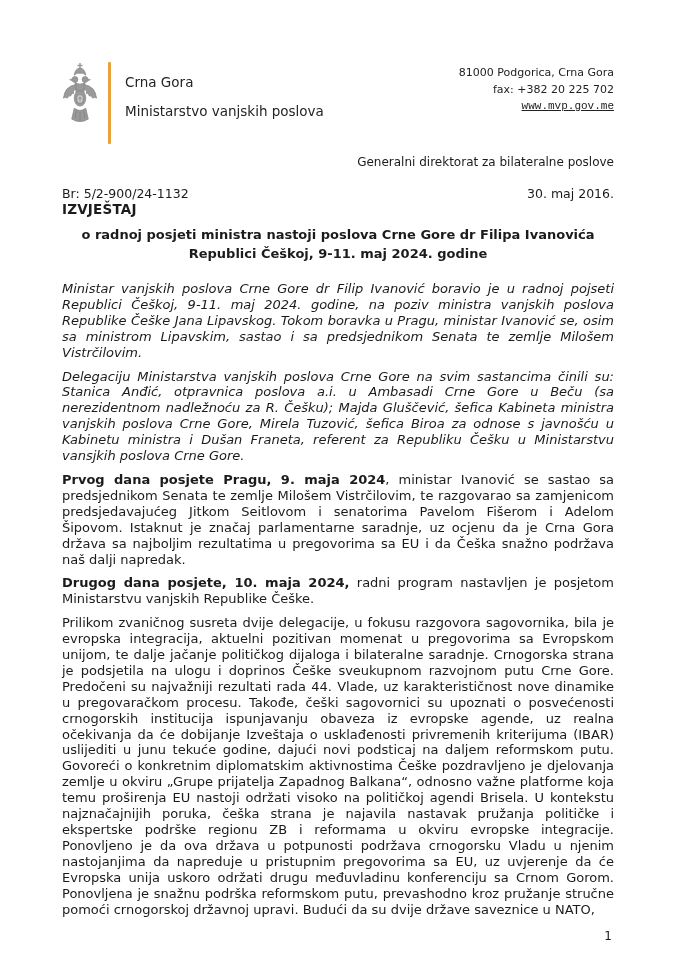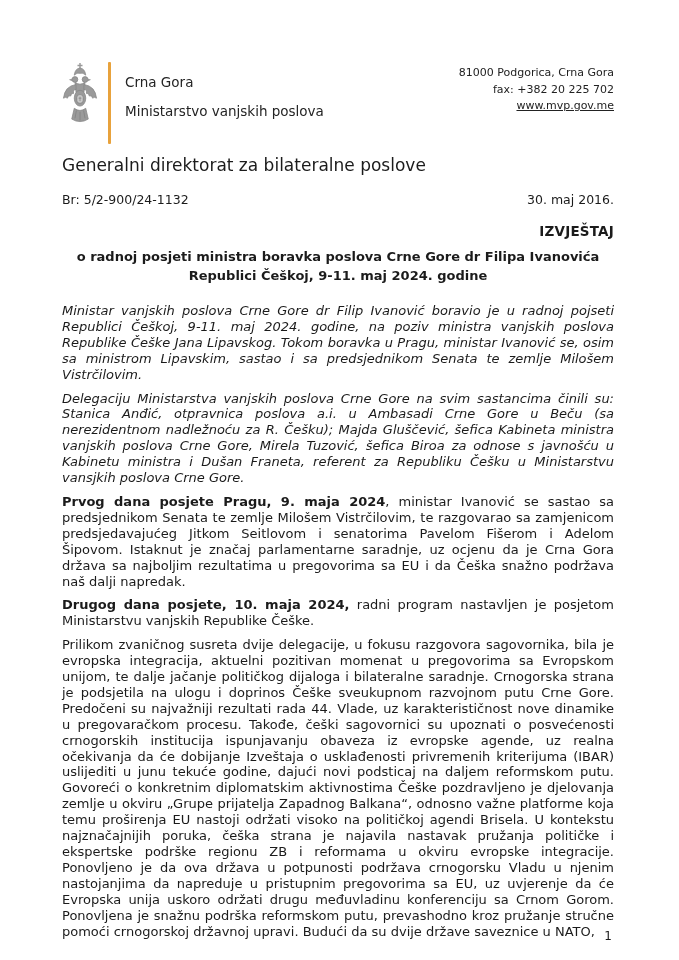--- a/index.html
+++ b/index.html
@@ -41,39 +41,39 @@
     text-align: right;
     font-size: 11px;
     line-height: 16.5px;
     color: #222222;
     padding-top: 3px;
   }
   .website-link {
     color: #222222;
     text-decoration: underline;
     cursor: pointer;
+    font-family: Liberation Mono, monospace;
   }
 
   
-  .directorate { font-size: 17px; margin-top: 9px; }
+  .directorate { font-size: 12px; margin-top: 9px; text-align: right; }
   .ref-row {
     display: flex;
     justify-content: space-between;
     font-size: 12.5px;
     margin-top: 17px;
     gap: 36px;
   }
 
   
   .doc-title {
-    text-align: right;
+    text-align: left;
     font-weight: bold;
     font-size: 13.5px;
     letter-spacing: 0.2px;
-    margin-top: 16px;
   }
   .doc-subtitle {
     text-align: center;
     font-weight: bold;
     font-size: 13px;
     line-height: 19px;
     margin-top: 8px;
   }
 
   
@@ -147,21 +147,21 @@
 
   <div class="directorate">Generalni direktorat za bilateralne poslove</div>
 
   <div class="ref-row">
     <span>Br: 5/2-900/24-1132</span>
     <span>30. maj 2016.</span>
   </div>
 
   <div class="doc-title">IZVJEŠTAJ</div>
   <div class="doc-subtitle">
-    <div>o radnoj posjeti ministra boravka poslova Crne Gore dr Filipa Ivanovića</div>
+    <div>o radnoj posjeti ministra nastoji poslova Crne Gore dr Filipa Ivanovića</div>
     <div>Republici Češkoj, 9-11. maj 2024. godine</div>
   </div>
 
   <div class="doc-body">
     <p class="italic">Ministar vanjskih poslova Crne Gore dr Filip Ivanović boravio je u radnoj pojseti Republici Češkoj, 9-11. maj 2024. godine, na poziv ministra vanjskih poslova Republike Češke Jana Lipavskog. Tokom boravka u Pragu, ministar Ivanović se, osim sa ministrom Lipavskim, sastao i sa predsjednikom Senata te zemlje Milošem Vistrčilovim.</p>
     <p class="italic">Delegaciju Ministarstva vanjskih poslova Crne Gore na svim sastancima činili su: Stanica Anđić, otpravnica poslova a.i. u Ambasadi Crne Gore u Beču (sa nerezidentnom nadležnoću za R. Češku); Majda Gluščević, šefica Kabineta ministra vanjskih poslova Crne Gore, Mirela Tuzović, šefica Biroa za odnose s javnošću u Kabinetu ministra i Dušan Franeta, referent za Republiku Češku u Ministarstvu vansjkih poslova Crne Gore.</p>
     <p><span class="lead">Prvog dana posjete Pragu, 9. maja 2024</span><span>, ministar Ivanović se sastao sa predsjednikom Senata te zemlje Milošem Vistrčilovim, te razgovarao sa zamjenicom predsjedavajućeg Jitkom Seitlovom i senatorima Pavelom Fišerom i Adelom Šipovom. Istaknut je značaj parlamentarne saradnje, uz ocjenu da je Crna Gora država sa najboljim rezultatima u pregovorima sa EU i da Češka snažno podržava naš dalji napredak.</span></p>
     <p><span class="lead">Drugog dana posjete, 10. maja 2024,</span><span> radni program nastavljen je posjetom Ministarstvu vanjskih Republike Češke.</span></p>
     <p>Prilikom zvaničnog susreta dvije delegacije, u fokusu razgovora sagovornika, bila je evropska integracija, aktuelni pozitivan momenat u pregovorima sa Evropskom unijom, te dalje jačanje političkog dijaloga i bilateralne saradnje. Crnogorska strana je podsjetila na ulogu i doprinos Češke sveukupnom razvojnom putu Crne Gore. Predočeni su najvažniji rezultati rada 44. Vlade, uz karakterističnost nove dinamike u pregovaračkom procesu. Takođe, češki sagovornici su upoznati o posvećenosti crnogorskih institucija ispunjavanju obaveza iz evropske agende, uz realna očekivanja da će dobijanje Izveštaja o usklađenosti privremenih kriterijuma (IBAR) uslijediti u junu tekuće godine, dajući novi podsticaj na daljem reformskom putu. Govoreći o konkretnim diplomatskim aktivnostima Češke pozdravljeno je djelovanja zemlje u okviru „Grupe prijatelja Zapadnog Balkana“, odnosno važne platforme koja temu proširenja EU nastoji održati visoko na političkoj agendi Brisela. U kontekstu najznačajnijih poruka, češka strana je najavila nastavak pružanja političke i ekspertske podrške regionu ZB i reformama u okviru evropske integracije. Ponovljeno je da ova država u potpunosti podržava crnogorsku Vladu u njenim nastojanjima da napreduje u pristupnim pregovorima sa EU, uz uvjerenje da će Evropska unija uskoro održati drugu međuvladinu konferenciju sa Crnom Gorom. Ponovljena je snažnu podrška reformskom putu, prevashodno kroz pružanje stručne pomoći crnogorskoj državnoj upravi. Budući da su dvije države saveznice u NATO,</p>
   </div>

